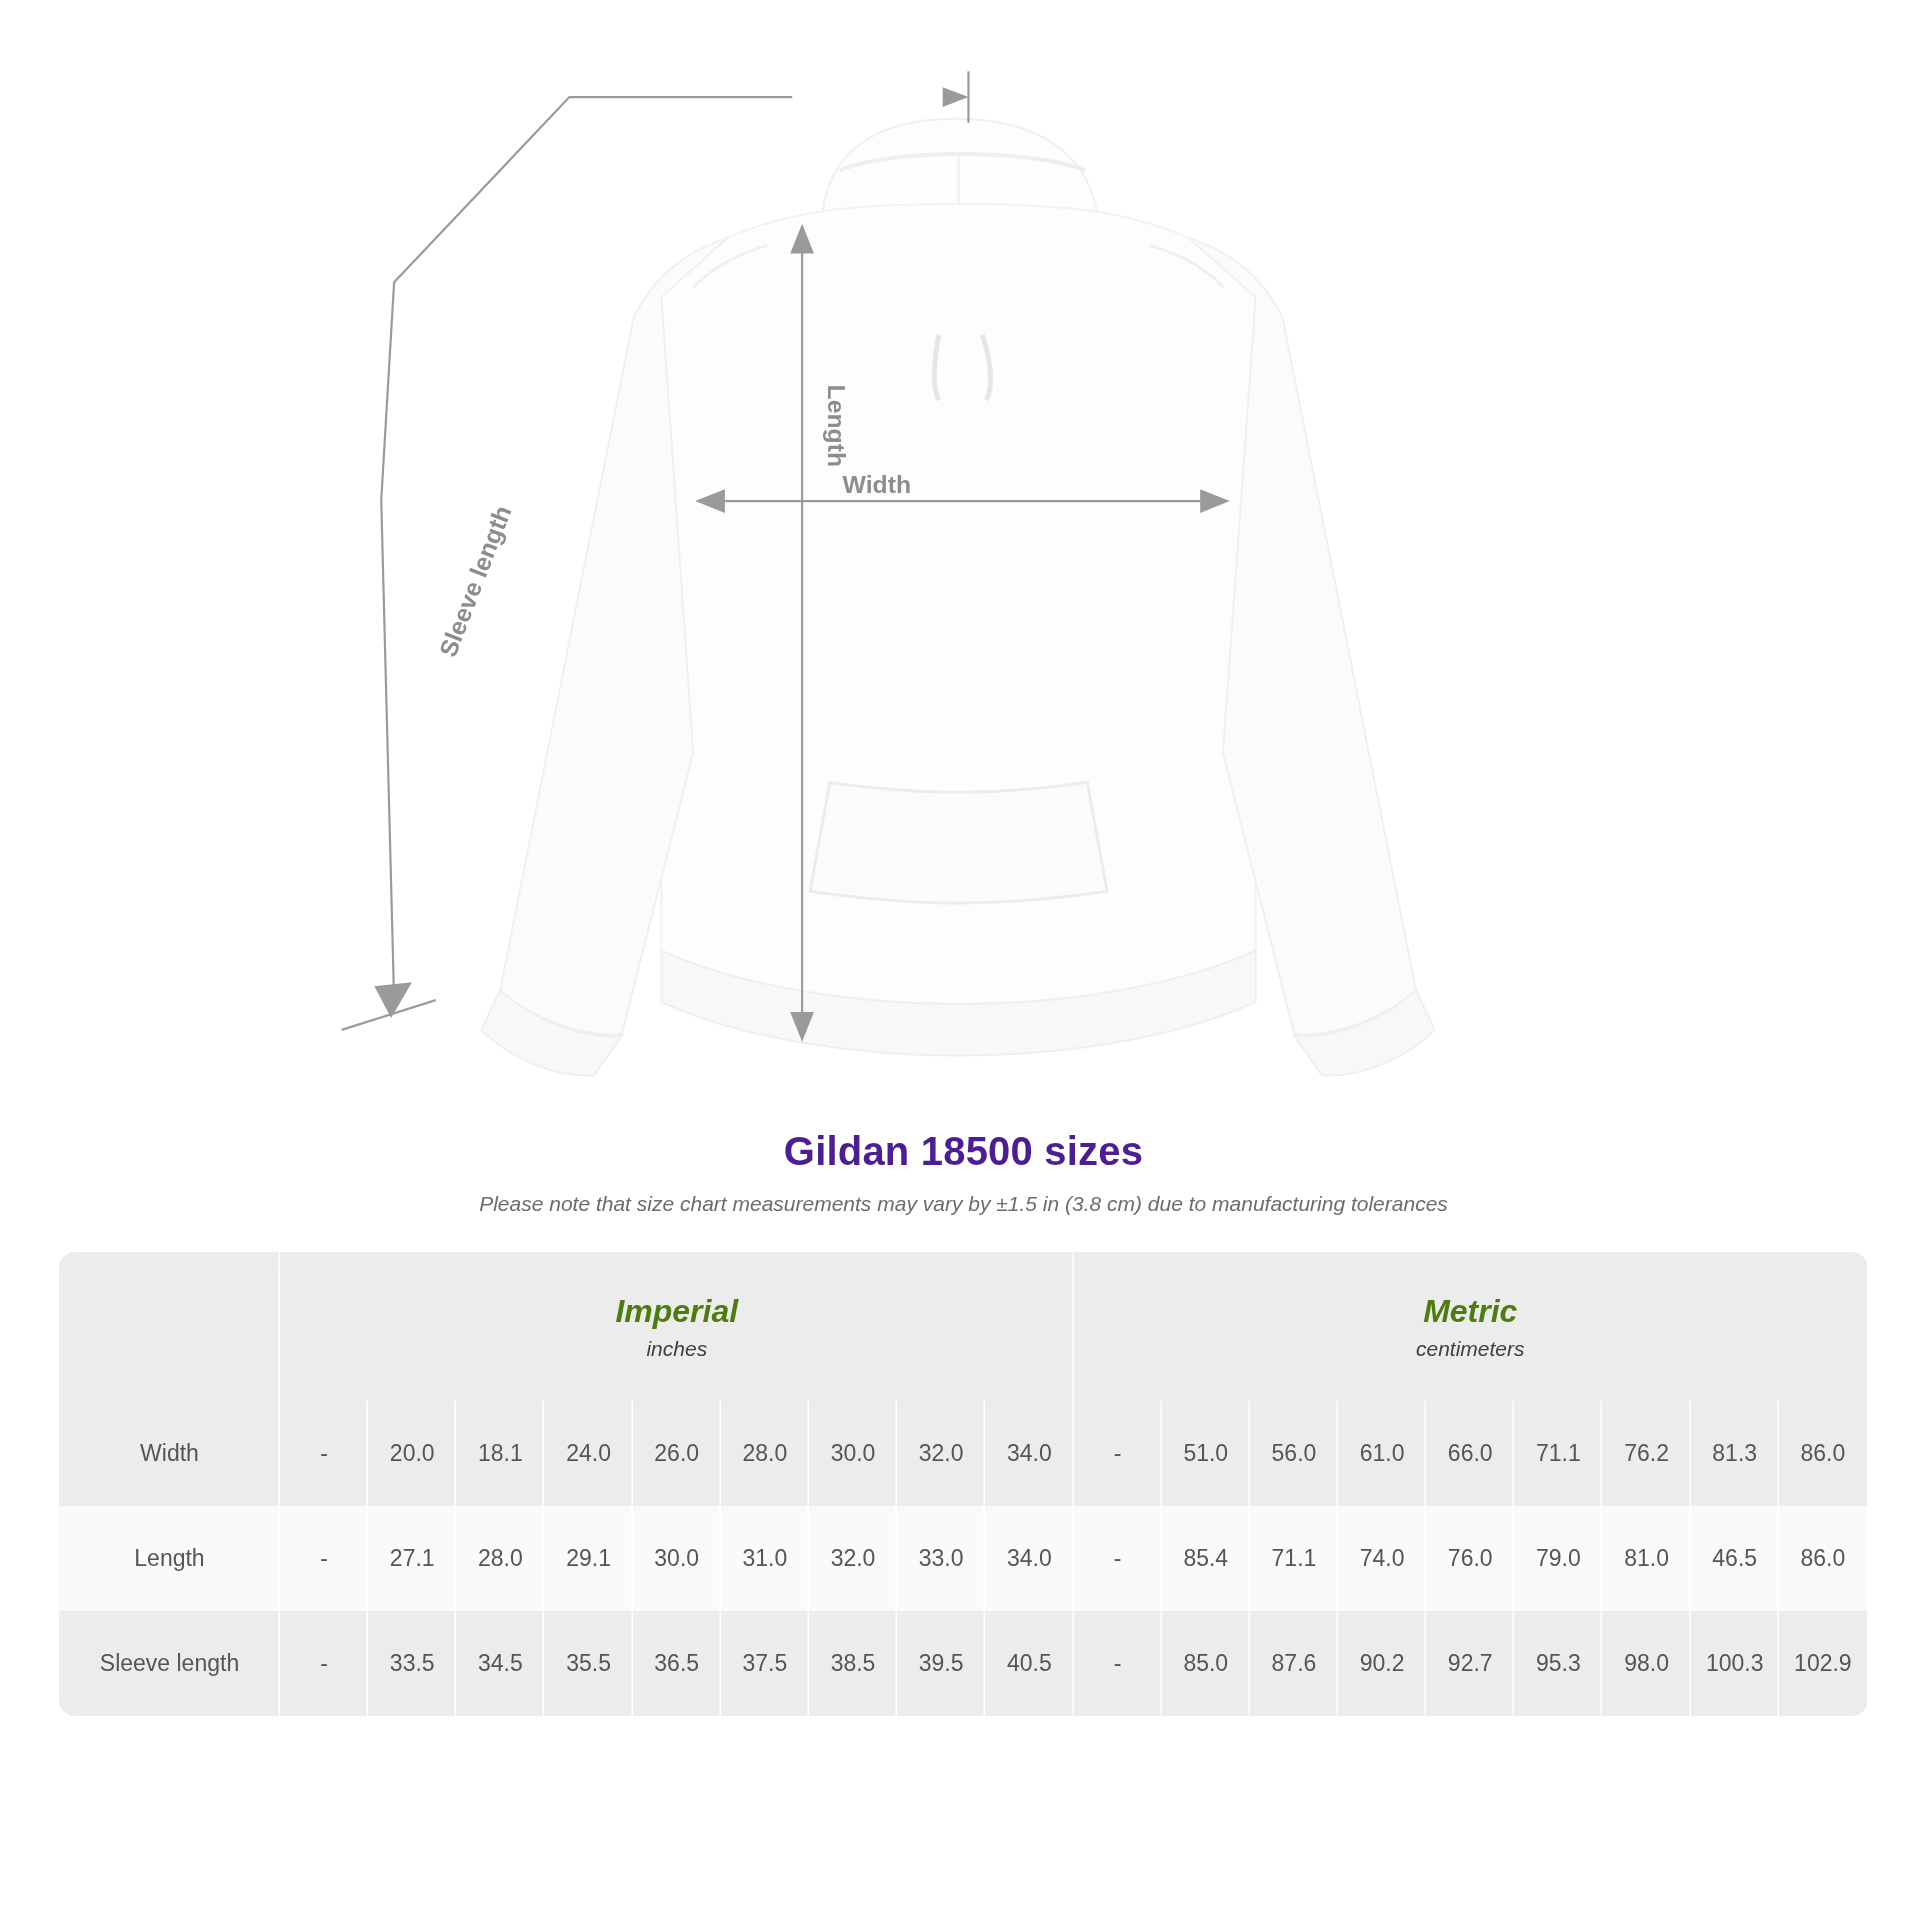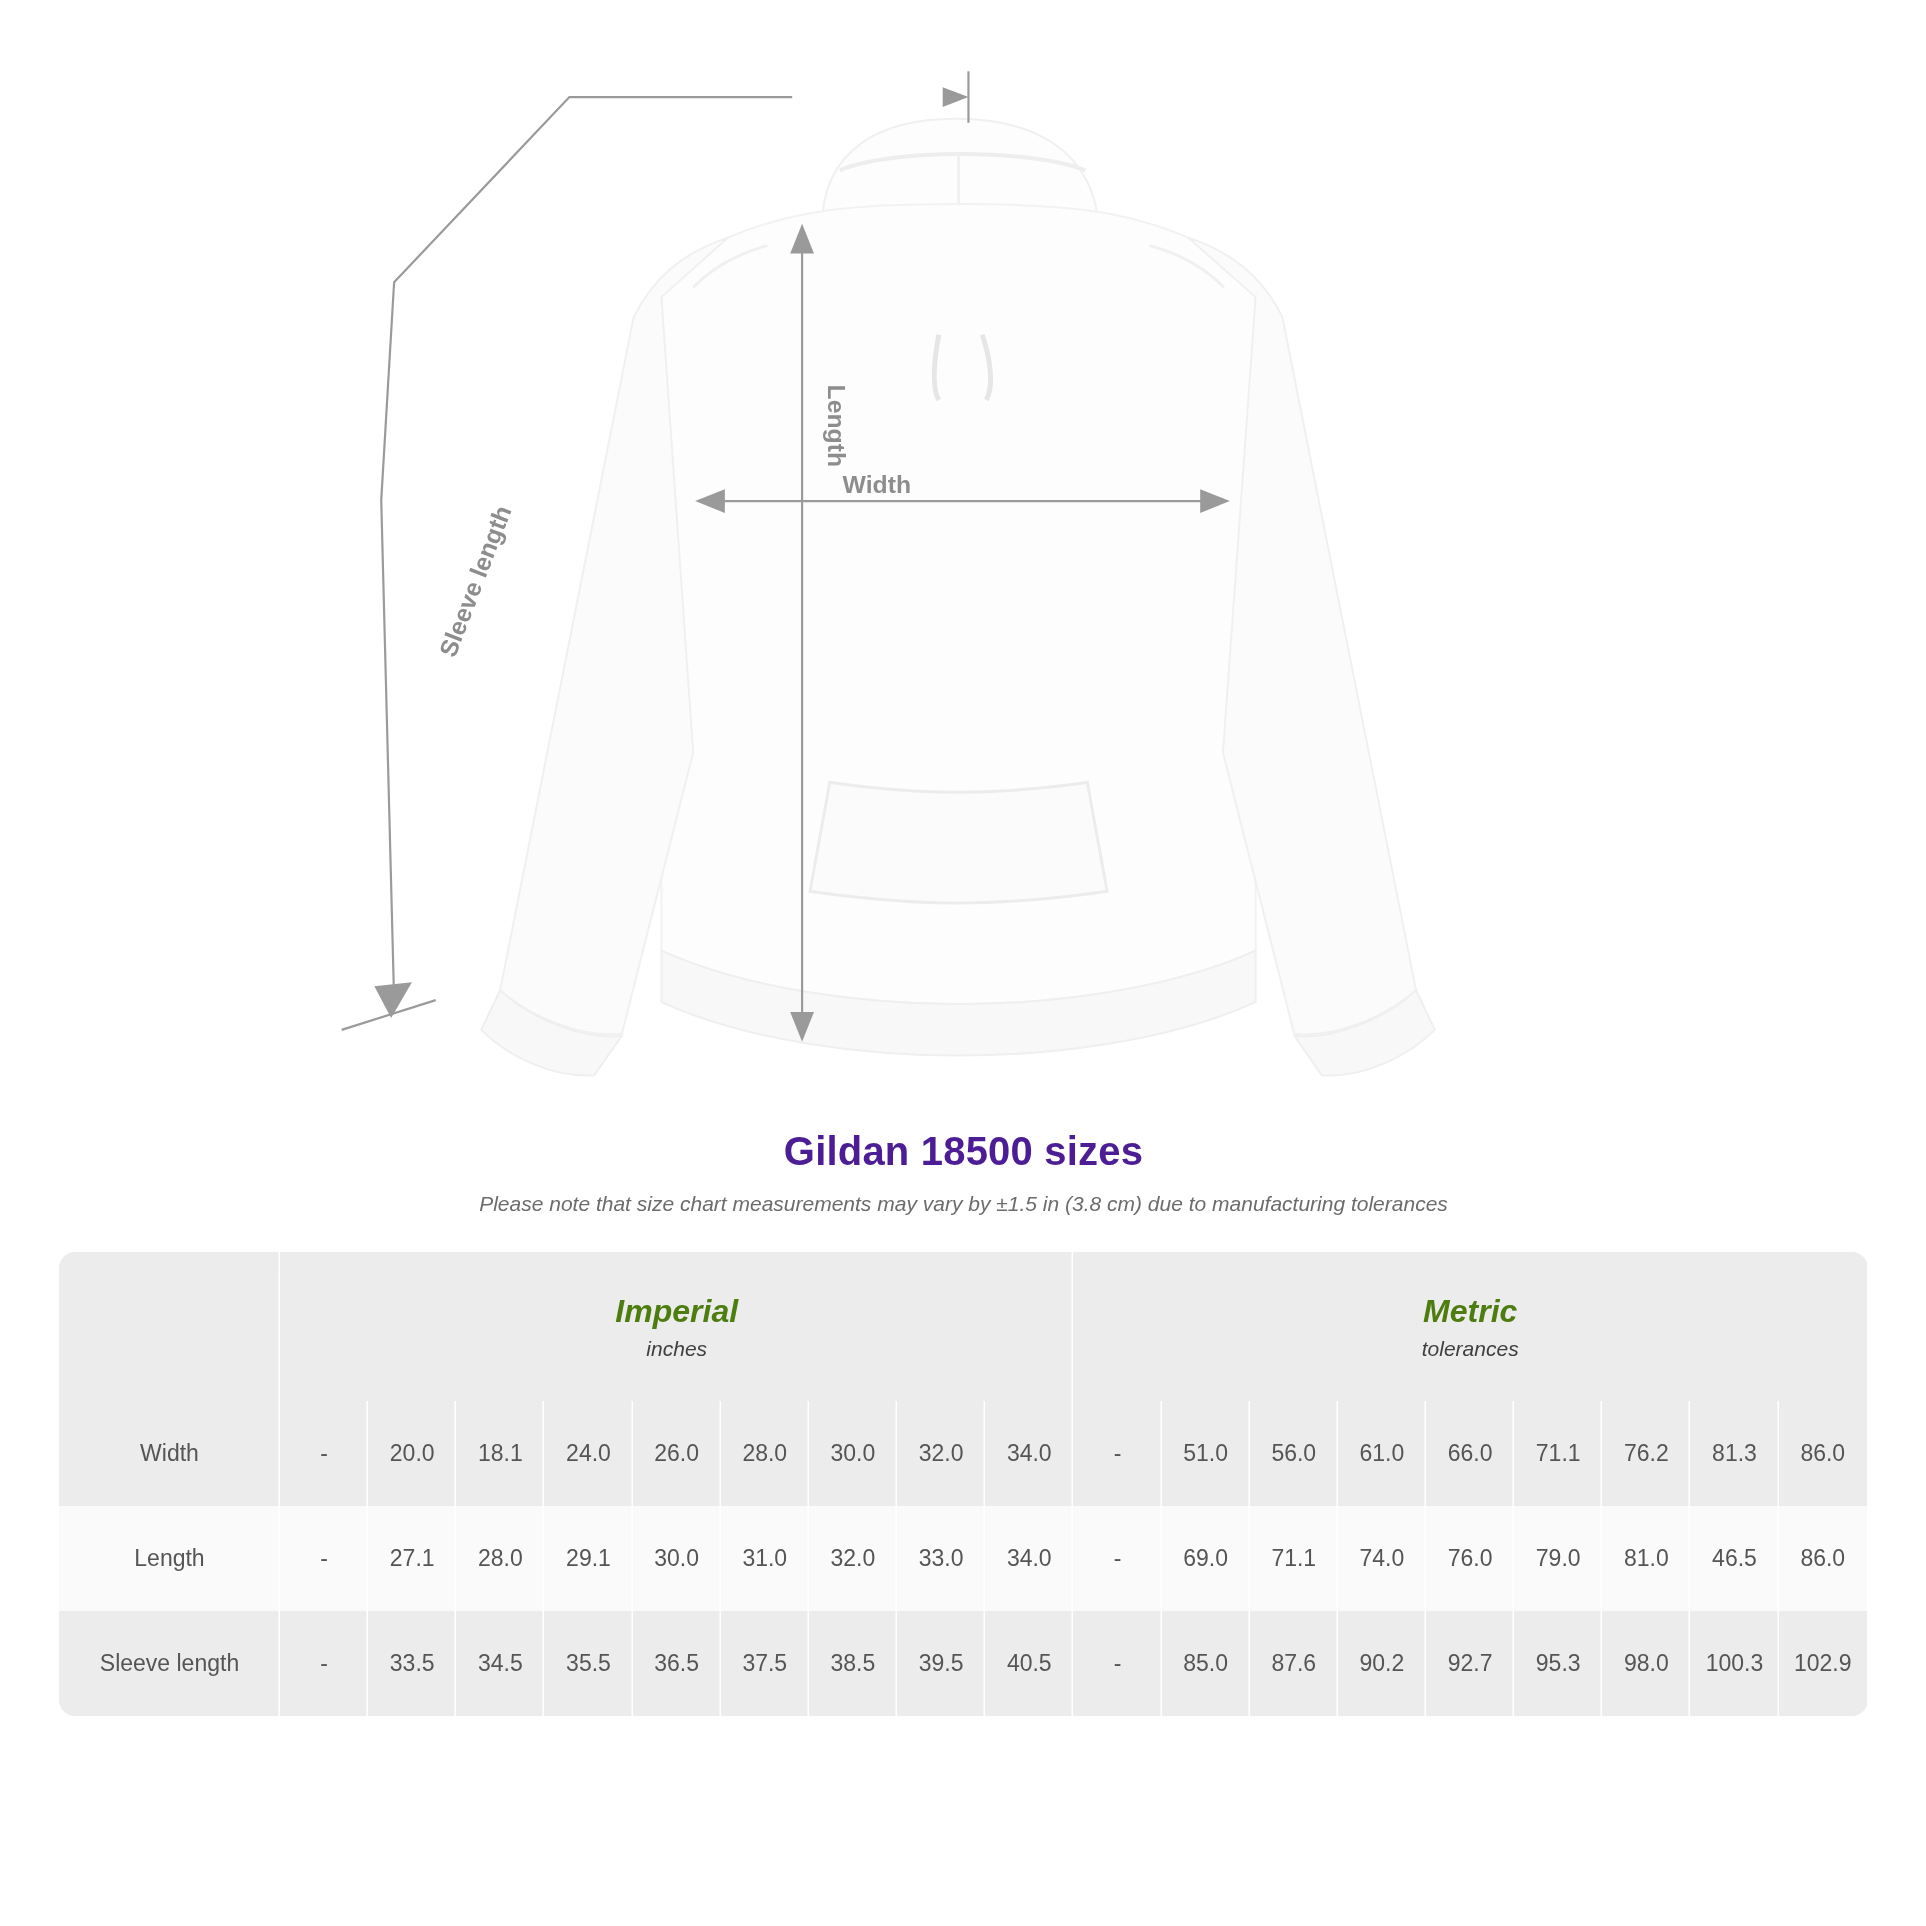--- a/index.html
+++ b/index.html
@@ -203,21 +203,21 @@
     </colgroup>
     <tbody>
       <tr class="unit-band">
         <td></td>
         <td colspan="9">
           <div class="unit-name">Imperial</div>
           <div class="unit-sub">inches</div>
         </td>
         <td colspan="9">
           <div class="unit-name">Metric</div>
-          <div class="unit-sub">tolerances</div>
+          <div class="unit-sub">centimeters</div>
         </td>
       </tr>
 
 
       <tr class="data-row shade">
         <td class="label-cell">Width</td>
         <td class="val">-</td>
         <td class="val">20.0</td>
         <td class="val">18.1</td>
         <td class="val">24.0</td>
@@ -242,21 +242,21 @@
         <td class="val">-</td>
         <td class="val">27.1</td>
         <td class="val">28.0</td>
         <td class="val">29.1</td>
         <td class="val">30.0</td>
         <td class="val">31.0</td>
         <td class="val">32.0</td>
         <td class="val">33.0</td>
         <td class="val">34.0</td>
         <td class="val">-</td>
-        <td class="val">69.0</td>
+        <td class="val">85.4</td>
         <td class="val">71.1</td>
         <td class="val">74.0</td>
         <td class="val">76.0</td>
         <td class="val">79.0</td>
         <td class="val">81.0</td>
         <td class="val">46.5</td>
         <td class="val">86.0</td>
       </tr>
 
       <tr class="data-row shade">

